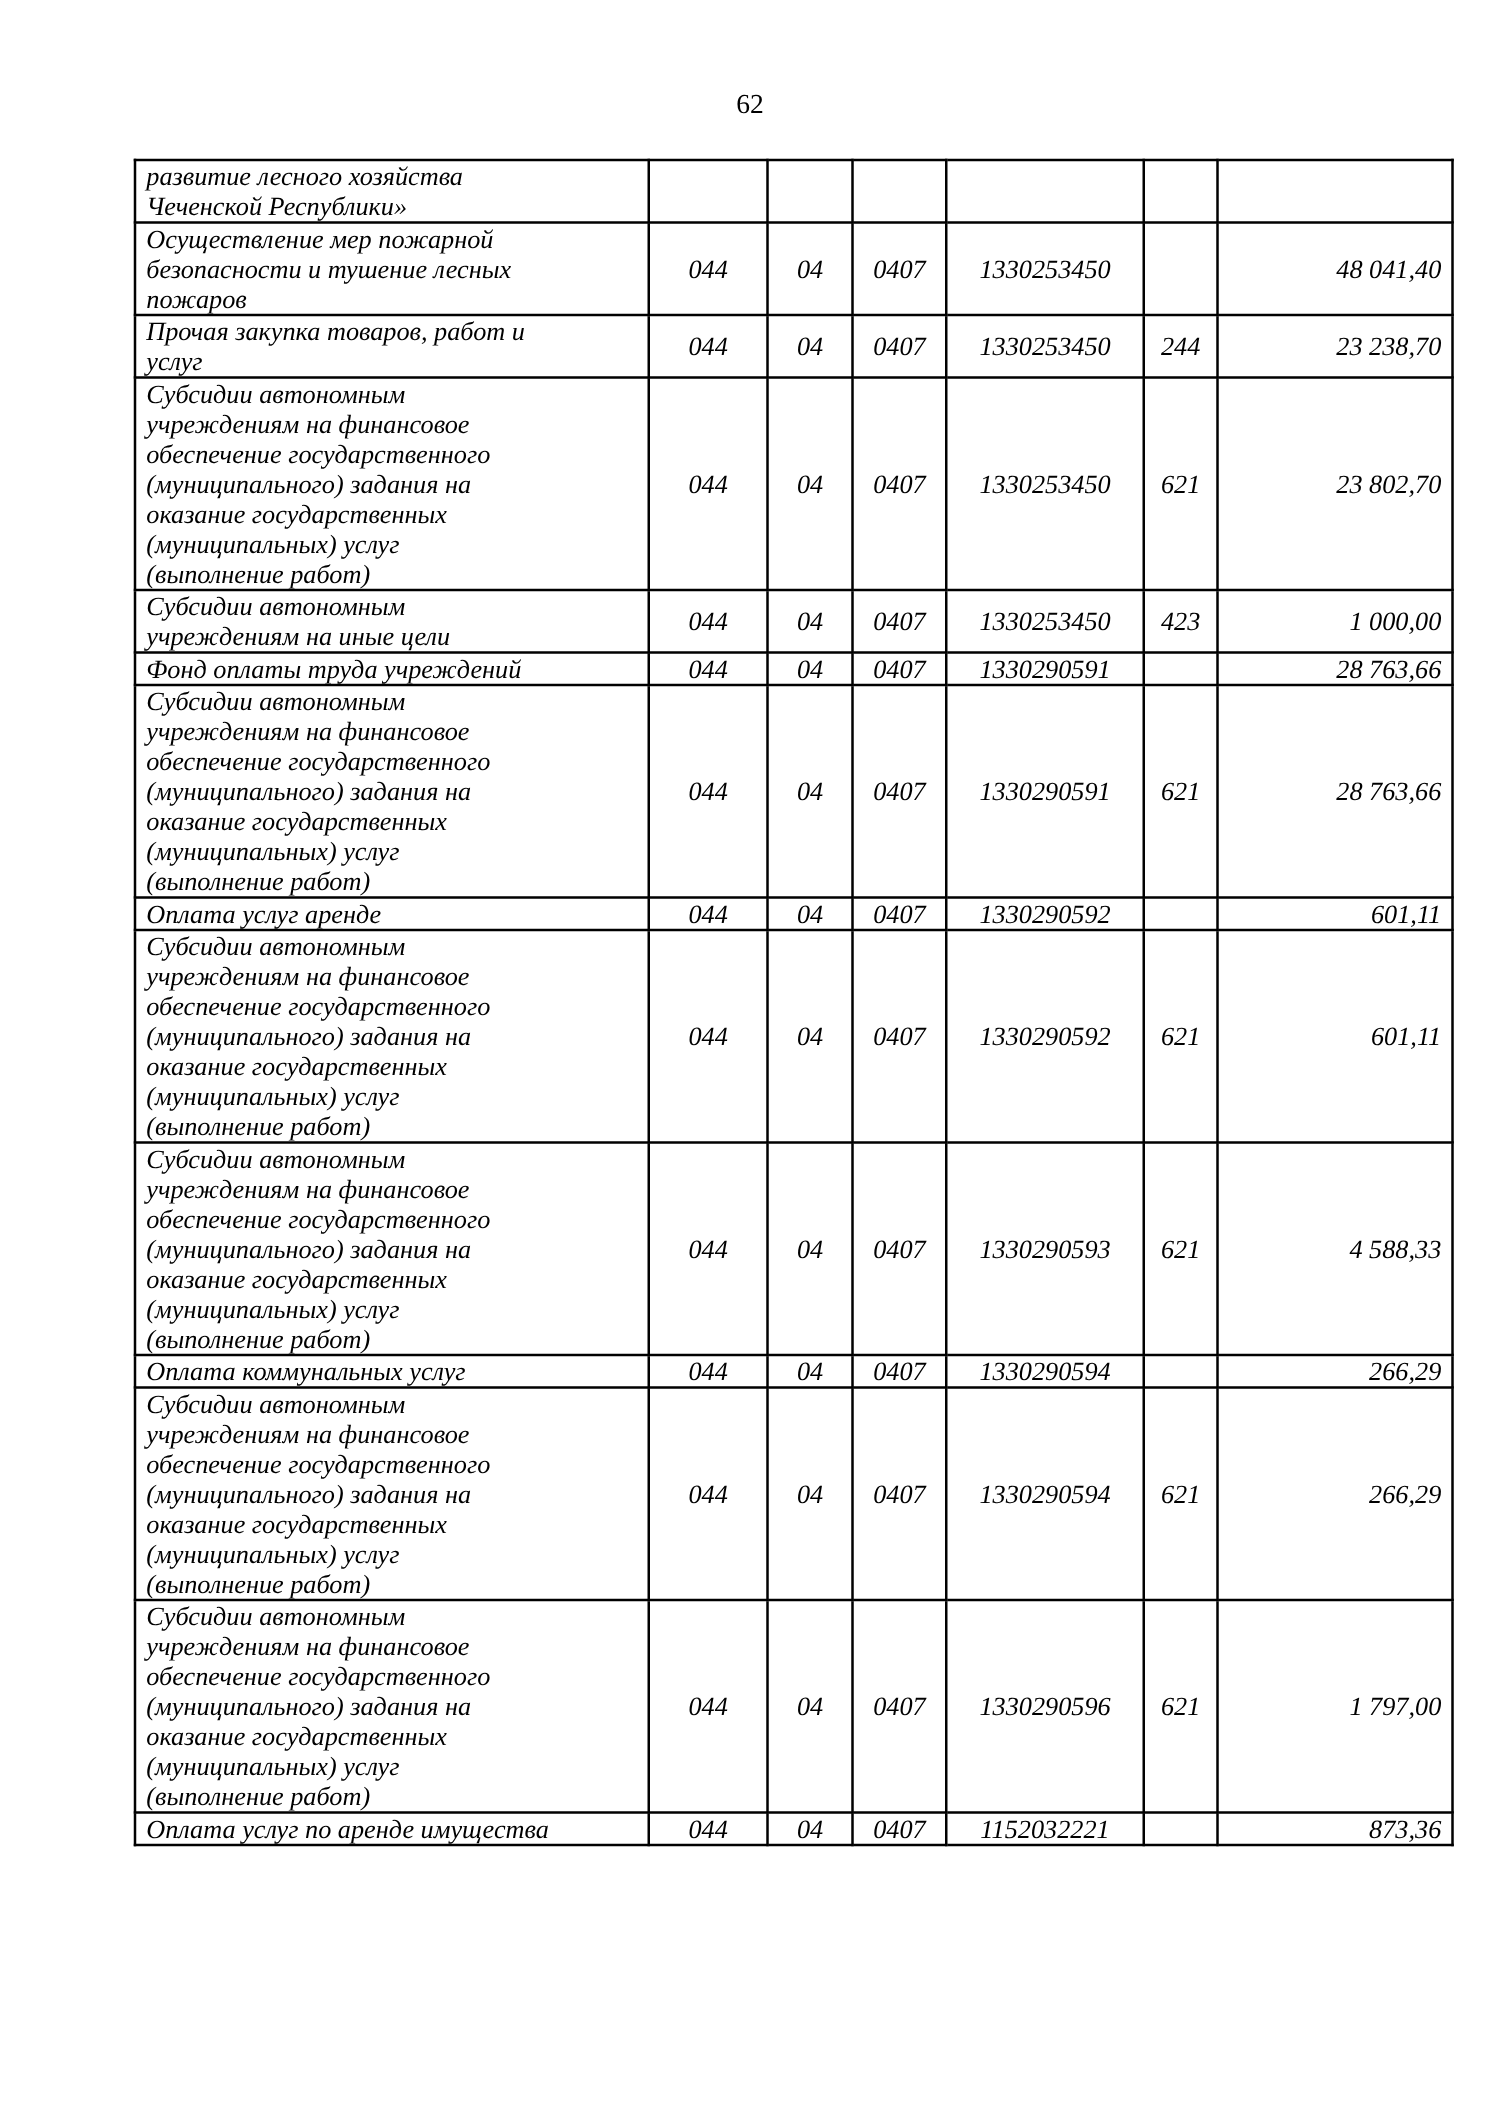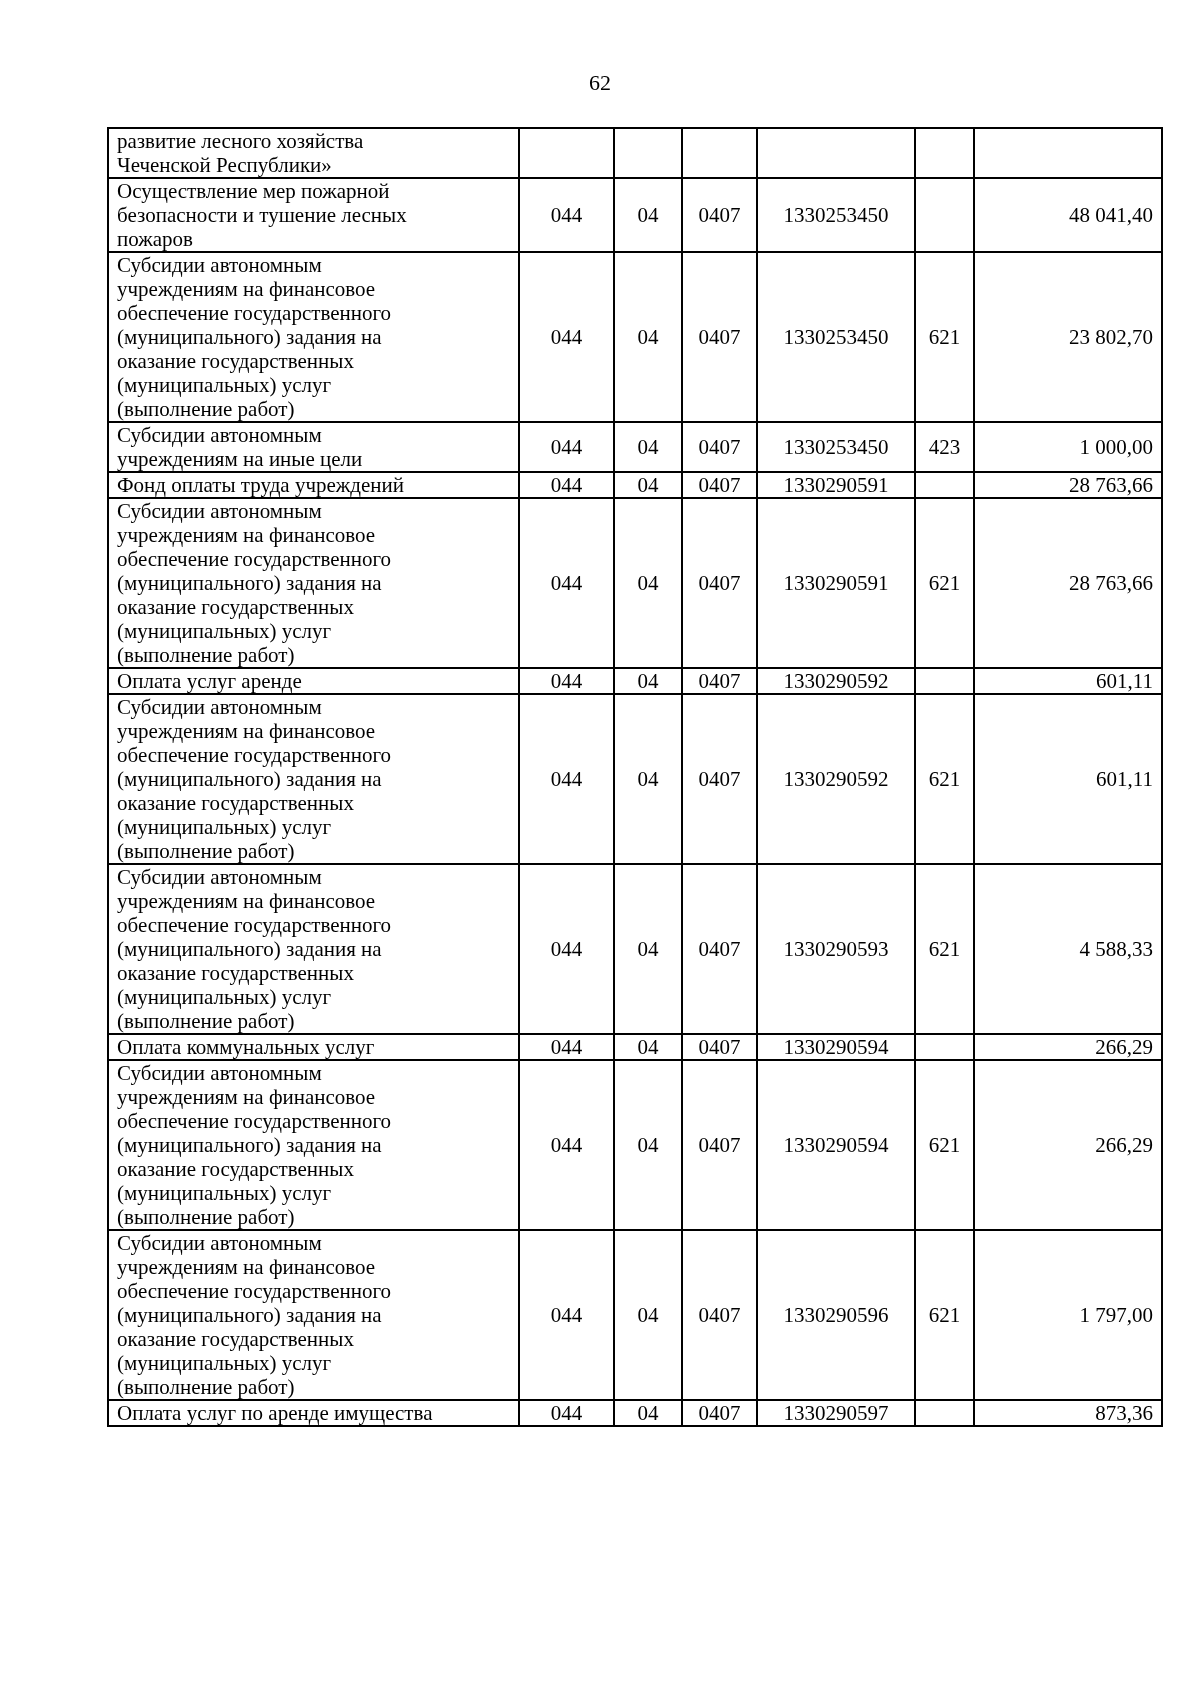--- a/index.html
+++ b/index.html
@@ -1,21 +1,21 @@
 <!DOCTYPE html>
 <html><head>
 <meta charset="utf-8">
 <style>
   html, body { margin: 0; padding: 0; background: #ffffff; }
   body { width: 1200px; height: 1697px; position: relative; overflow: hidden;
          font-family: "Liberation Serif", "DejaVu Serif", serif; color: #000; }
   .page-number { position: absolute; top: 70px; left: 0; width: 1200px; text-align: center;
                  font-size: 22px; }
   table.budget { position: absolute; top: 127px; left: 107px; border-collapse: collapse;
-                 table-layout: fixed; font-size: 21px; line-height: 24px; }
+                 table-layout: fixed; font-size: 21px; line-height: 24px; font-style: italic; }
   table.budget td { border: 2px solid #000; padding: 0 8px; vertical-align: middle; }
   td.c-name { width: 391px; text-align: left; padding-left: 10px; }
   td.c-code { text-align: center; }
   td.c-amount { text-align: right; padding-right: 10px; }
   col.w-name { width: 411px; }
   col.w-ved { width: 95px; }
   col.w-razd { width: 68px; }
   col.w-podr { width: 75px; }
   col.w-csr { width: 158px; }
   col.w-vr { width: 59px; }
@@ -58,20 +58,32 @@
 пожаров</span>
         </td>
     <td class="c-code">044</td>
     <td class="c-code">04</td>
     <td class="c-code">0407</td>
     <td class="c-code">1330253450</td>
     <td class="c-code"></td>
     <td class="c-amount">48 041,40</td>
   </tr>
 
+  <tr>
+    <td class="c-name">
+          <span>Прочая закупка товаров, работ и
+услуг</span>
+        </td>
+    <td class="c-code">044</td>
+    <td class="c-code">04</td>
+    <td class="c-code">0407</td>
+    <td class="c-code">1330253450</td>
+    <td class="c-code">244</td>
+    <td class="c-amount">23 238,70</td>
+  </tr>
 
   <tr>
     <td class="c-name">
           <span>Субсидии автономным
 учреждениям на финансовое
 обеспечение государственного
 (муниципального) задания на
 оказание государственных
 (муниципальных) услуг
 (выполнение работ)</span>
@@ -225,18 +237,18 @@
     <td class="c-amount">1 797,00</td>
   </tr>
 
   <tr>
     <td class="c-name">
           <span>Оплата услуг по аренде имущества</span>
         </td>
     <td class="c-code">044</td>
     <td class="c-code">04</td>
     <td class="c-code">0407</td>
-    <td class="c-code">1330290597</td>
+    <td class="c-code">1152032221</td>
     <td class="c-code"></td>
     <td class="c-amount">873,36</td>
   </tr>
 </tbody>
 </table>
 
 </body></html>

